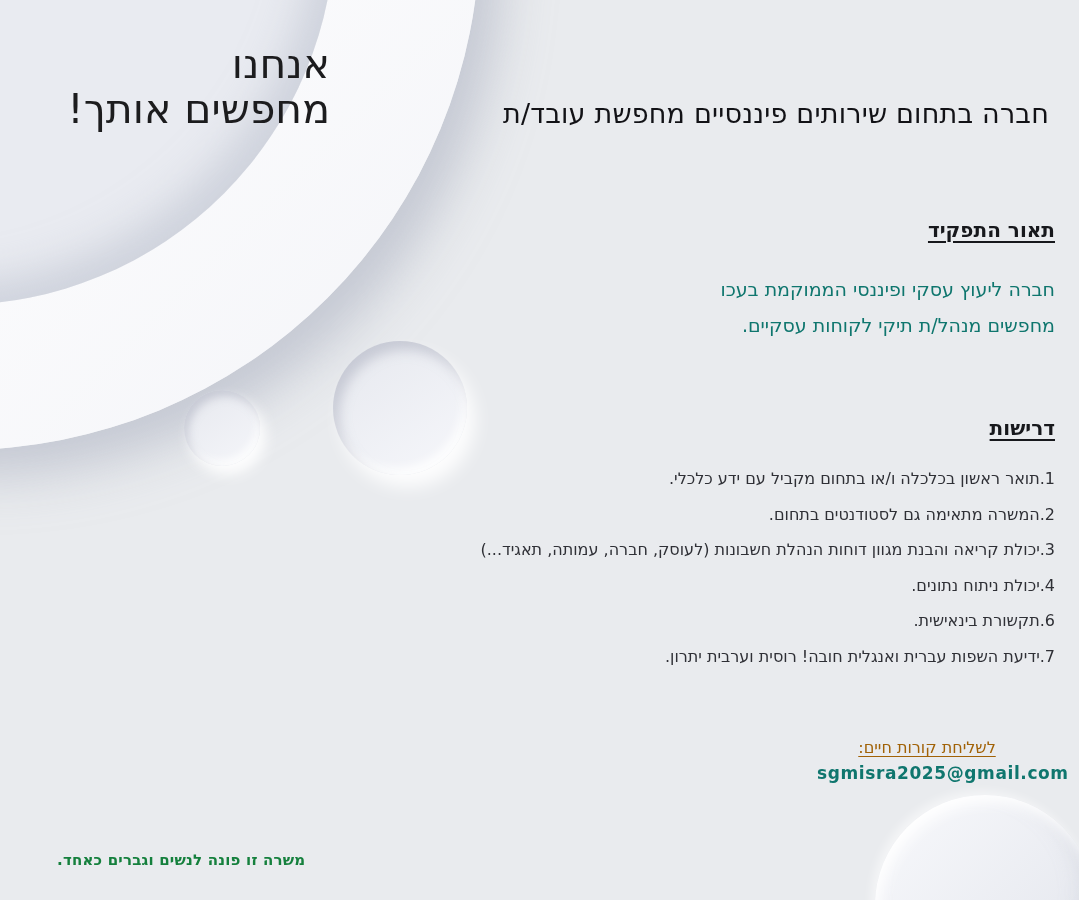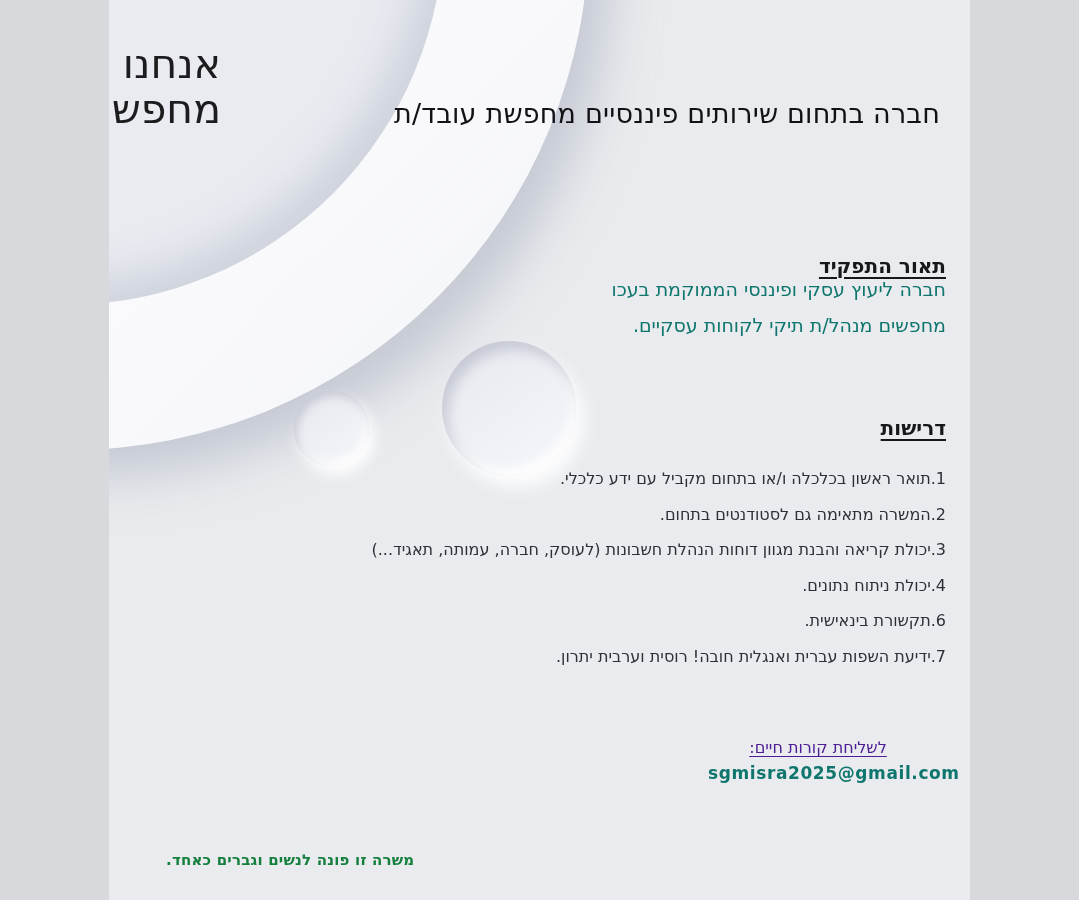--- a/index.html
+++ b/index.html
@@ -2,21 +2,21 @@
 <html lang="he"><head>
 <meta charset="utf-8">
 <style>
   html,body{margin:0;padding:0;}
   body{
     font-family:"DejaVu Sans","Liberation Sans",sans-serif;
     background:#d7d9dd;
   }
   .page{
     position:relative;
-    width:861px;height:900px;
+    width:1079px;height:900px;
     margin:0 auto;
     background:#e9ebee;
     overflow:hidden;
   }
   
   .circle{position:absolute;border-radius:50%;}
   .ring-large{
     left:-560px;top:-590px;width:1040px;height:1040px;
     background:linear-gradient(135deg,#ffffff 45%,#f3f4f8 100%);
     box-shadow:22px 26px 50px rgba(168,173,189,0.55);
@@ -63,38 +63,38 @@
     letter-spacing:0.2px;
     margin:0;
   }
   .section-heading{
     font-size:20px;font-weight:700;color:#17181c;
     text-decoration:underline;
     text-underline-offset:4px;
     text-decoration-thickness:1.5px;
     margin:0;
   }
-  .role-heading{top:218px;right:24px;margin-top:36px;}
+  .role-heading{top:218px;right:24px;}
   .role-text{
     top:271px;right:24px;
     font-size:19px;line-height:36px;
     color:#0f766e;text-align:right;
   }
   .req-heading{top:416px;right:24px;margin-left:32px;}
   .req-list{
     top:461px;right:24px;
     font-size:16px;line-height:35.5px;
     color:#2f3036;text-align:right;
   }
   .contact{
     top:736px;right:42px;
     width:220px;text-align:center;
   }
   .cv-label{
-    font-size:16px;color:#4c1d95;
+    font-size:16px;color:#a16207;
     text-decoration:underline;
     text-underline-offset:3px;
     line-height:24px;
   }
   .email{
     direction:ltr;
     font-size:17px;font-weight:700;color:#0f766e;
     letter-spacing:0.6px;
     line-height:26px;
   }

